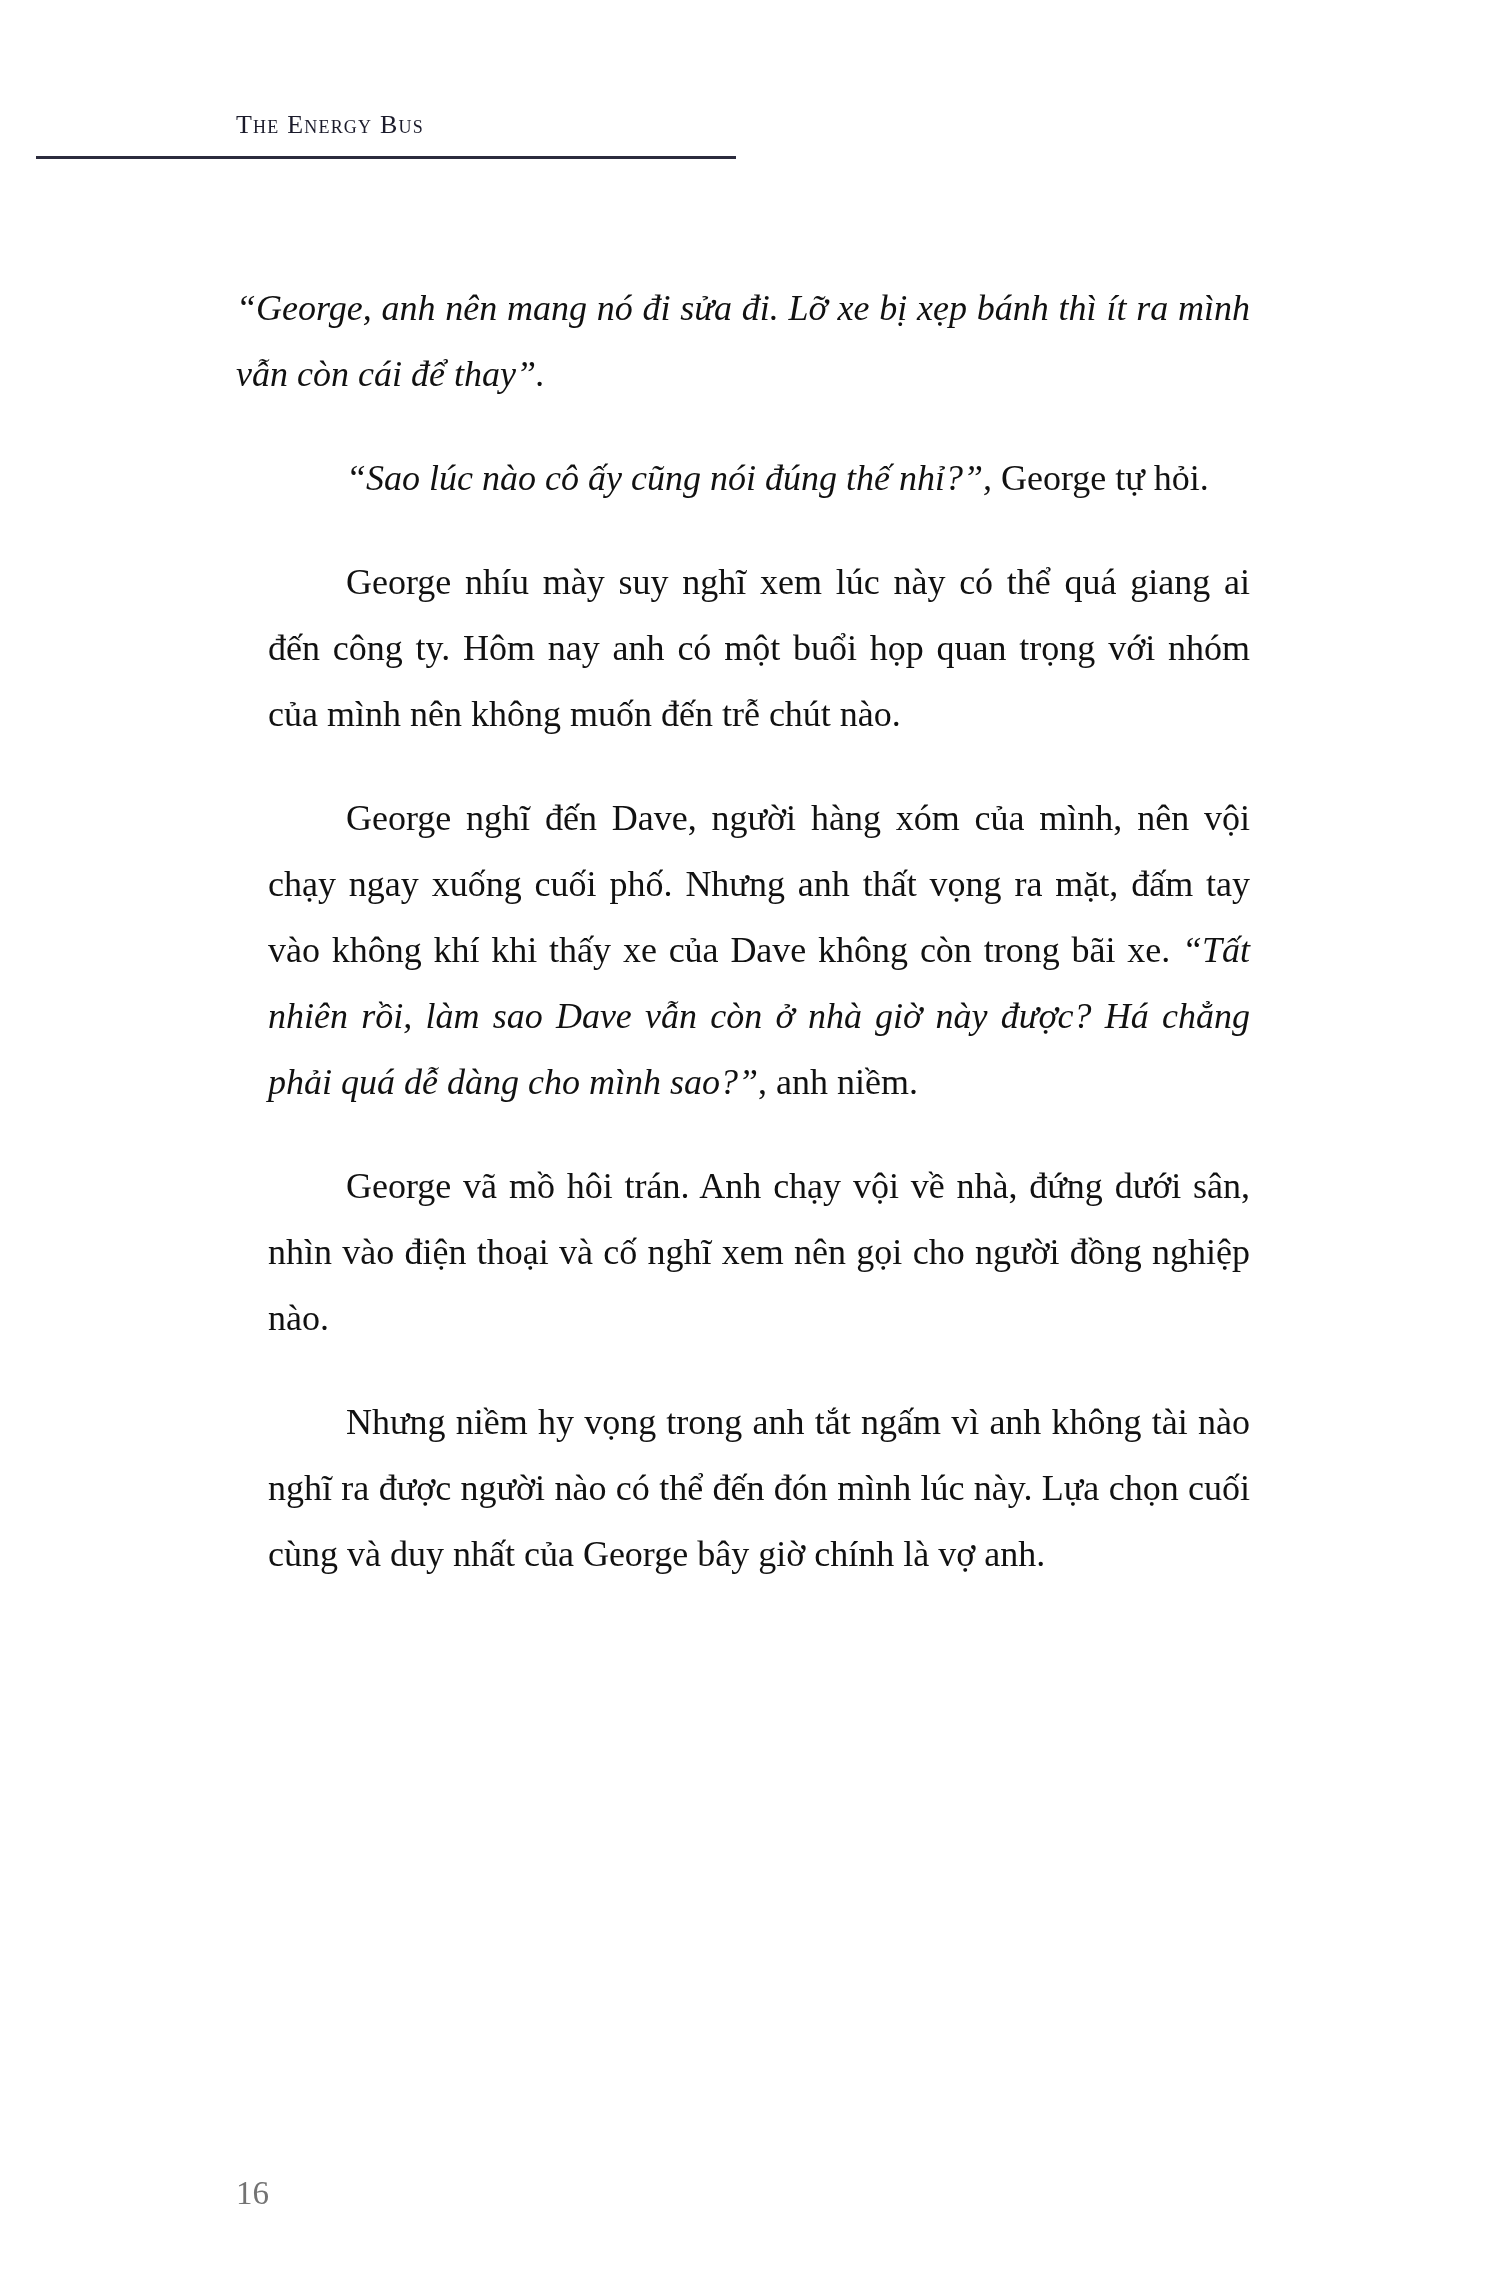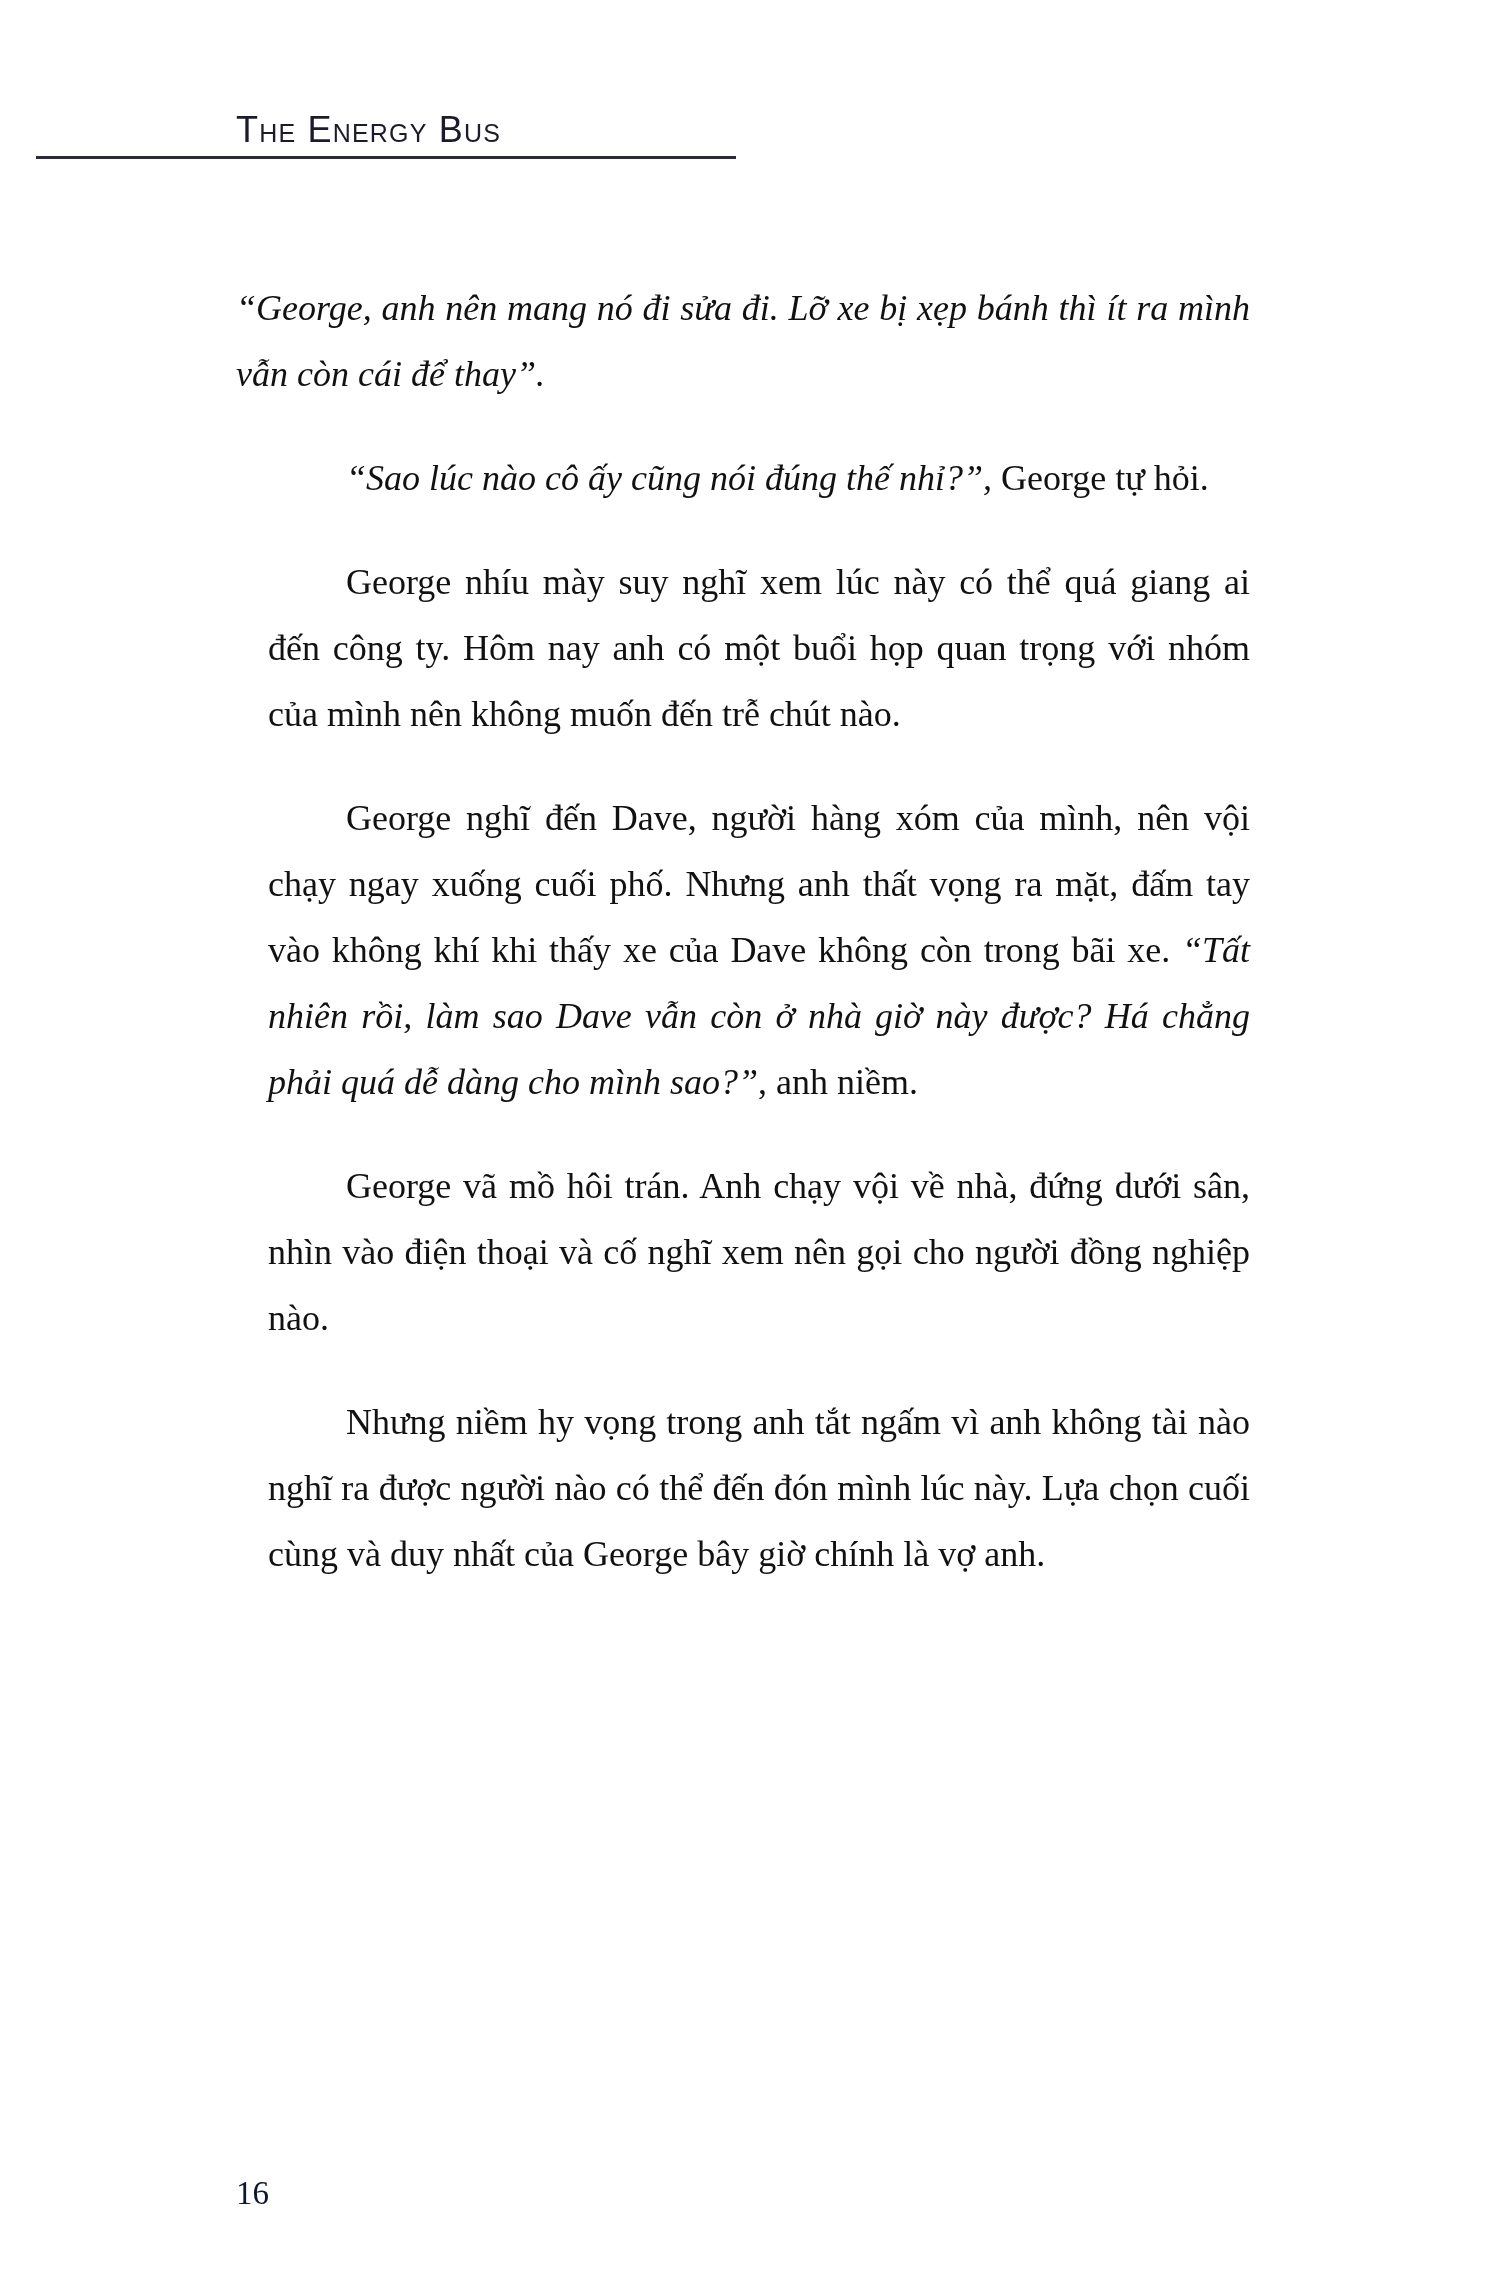--- a/index.html
+++ b/index.html
@@ -26,22 +26,22 @@
 
   
   .header {
     position: absolute;
     top: 112px;
     left: 236px;
     width: 1020px;
     height: 52px;
   }
   .header-title {
-    font-family: Liberation Sans, sans-serif;
-    font-size: 36px;
+    font-family: Liberation Serif, serif;
+    font-size: 26px;
     letter-spacing: 1.2px;
     color: #1b1b2b;
     font-variant: small-caps;
     white-space: nowrap;
     line-height: 1;
   }
   .header-rule {
     position: absolute;
     left: -200px;
     top: 44px;
@@ -76,21 +76,21 @@
   .it {
     font-style: italic;
   }
 
   
   .folio {
     position: absolute;
     left: 236px;
     top: 2175px;
     font-size: 33px;
-    color: #0f172a;
+    color: #737373;
     font-family: "Liberation Serif", serif;
   }
 </style>
 </head>
 <body>
 
 <div class="page">
 
   <div class="header">
     <div class="header-title">The Energy Bus</div>

